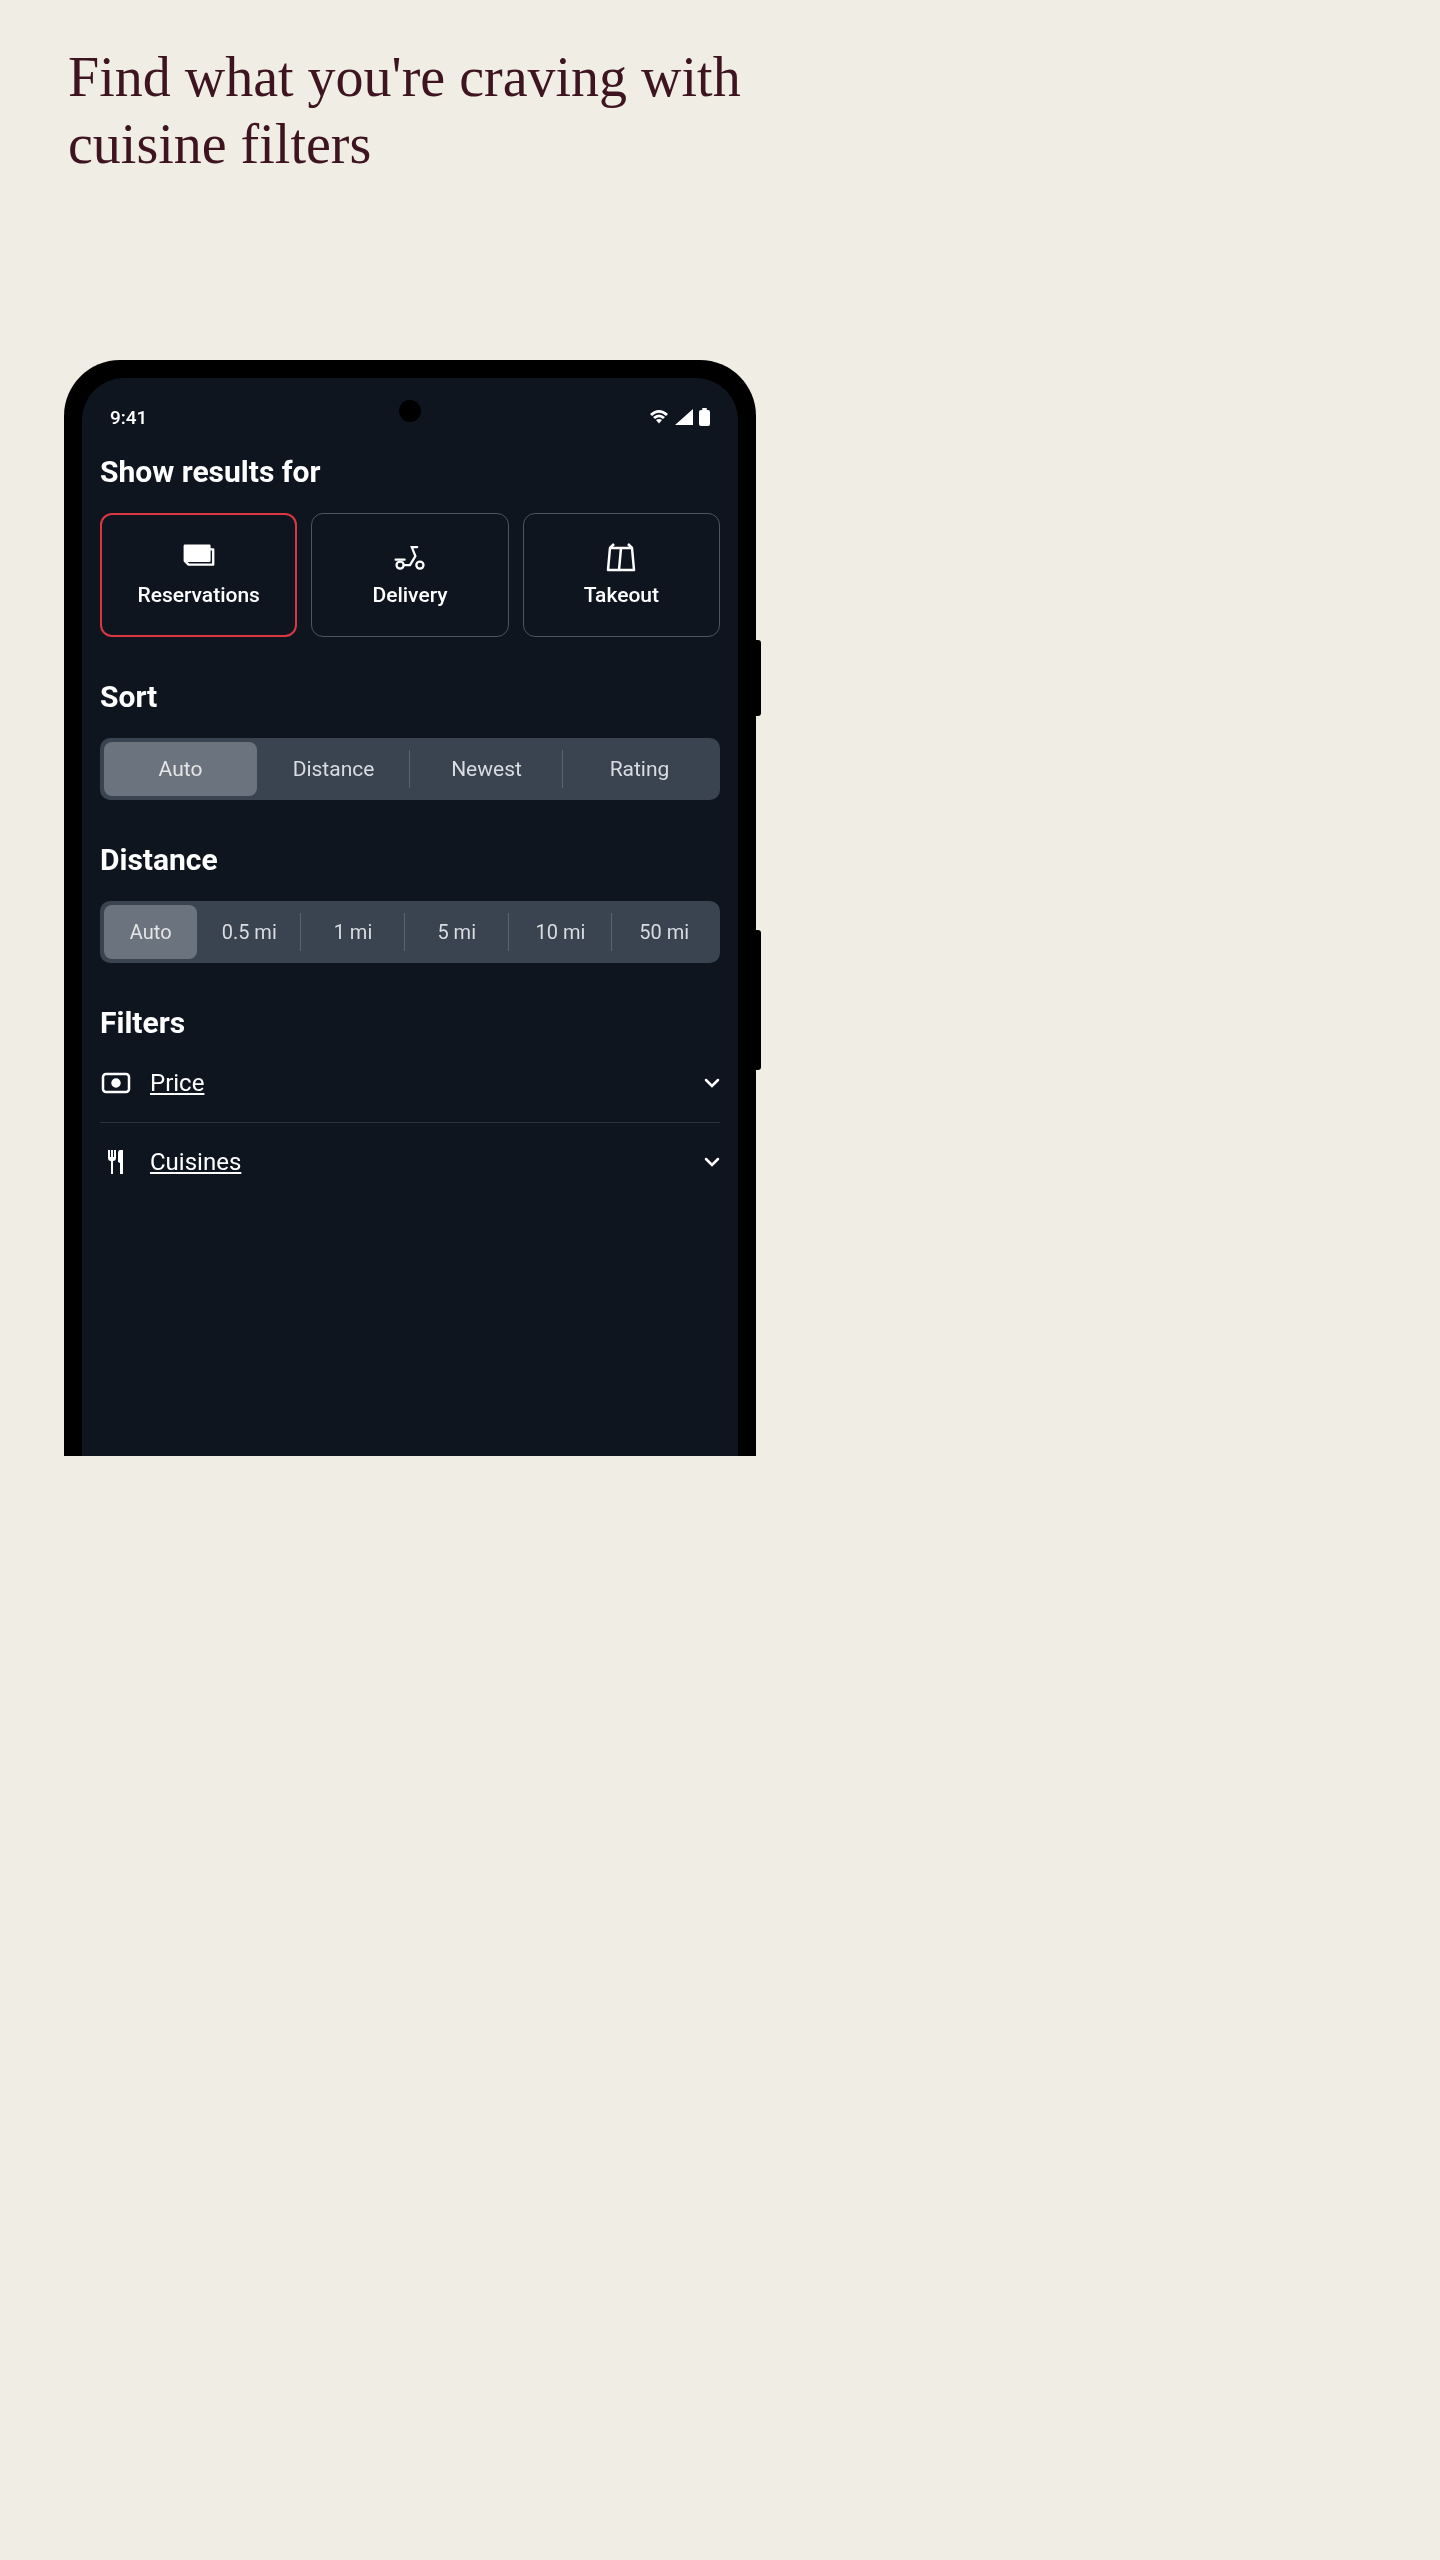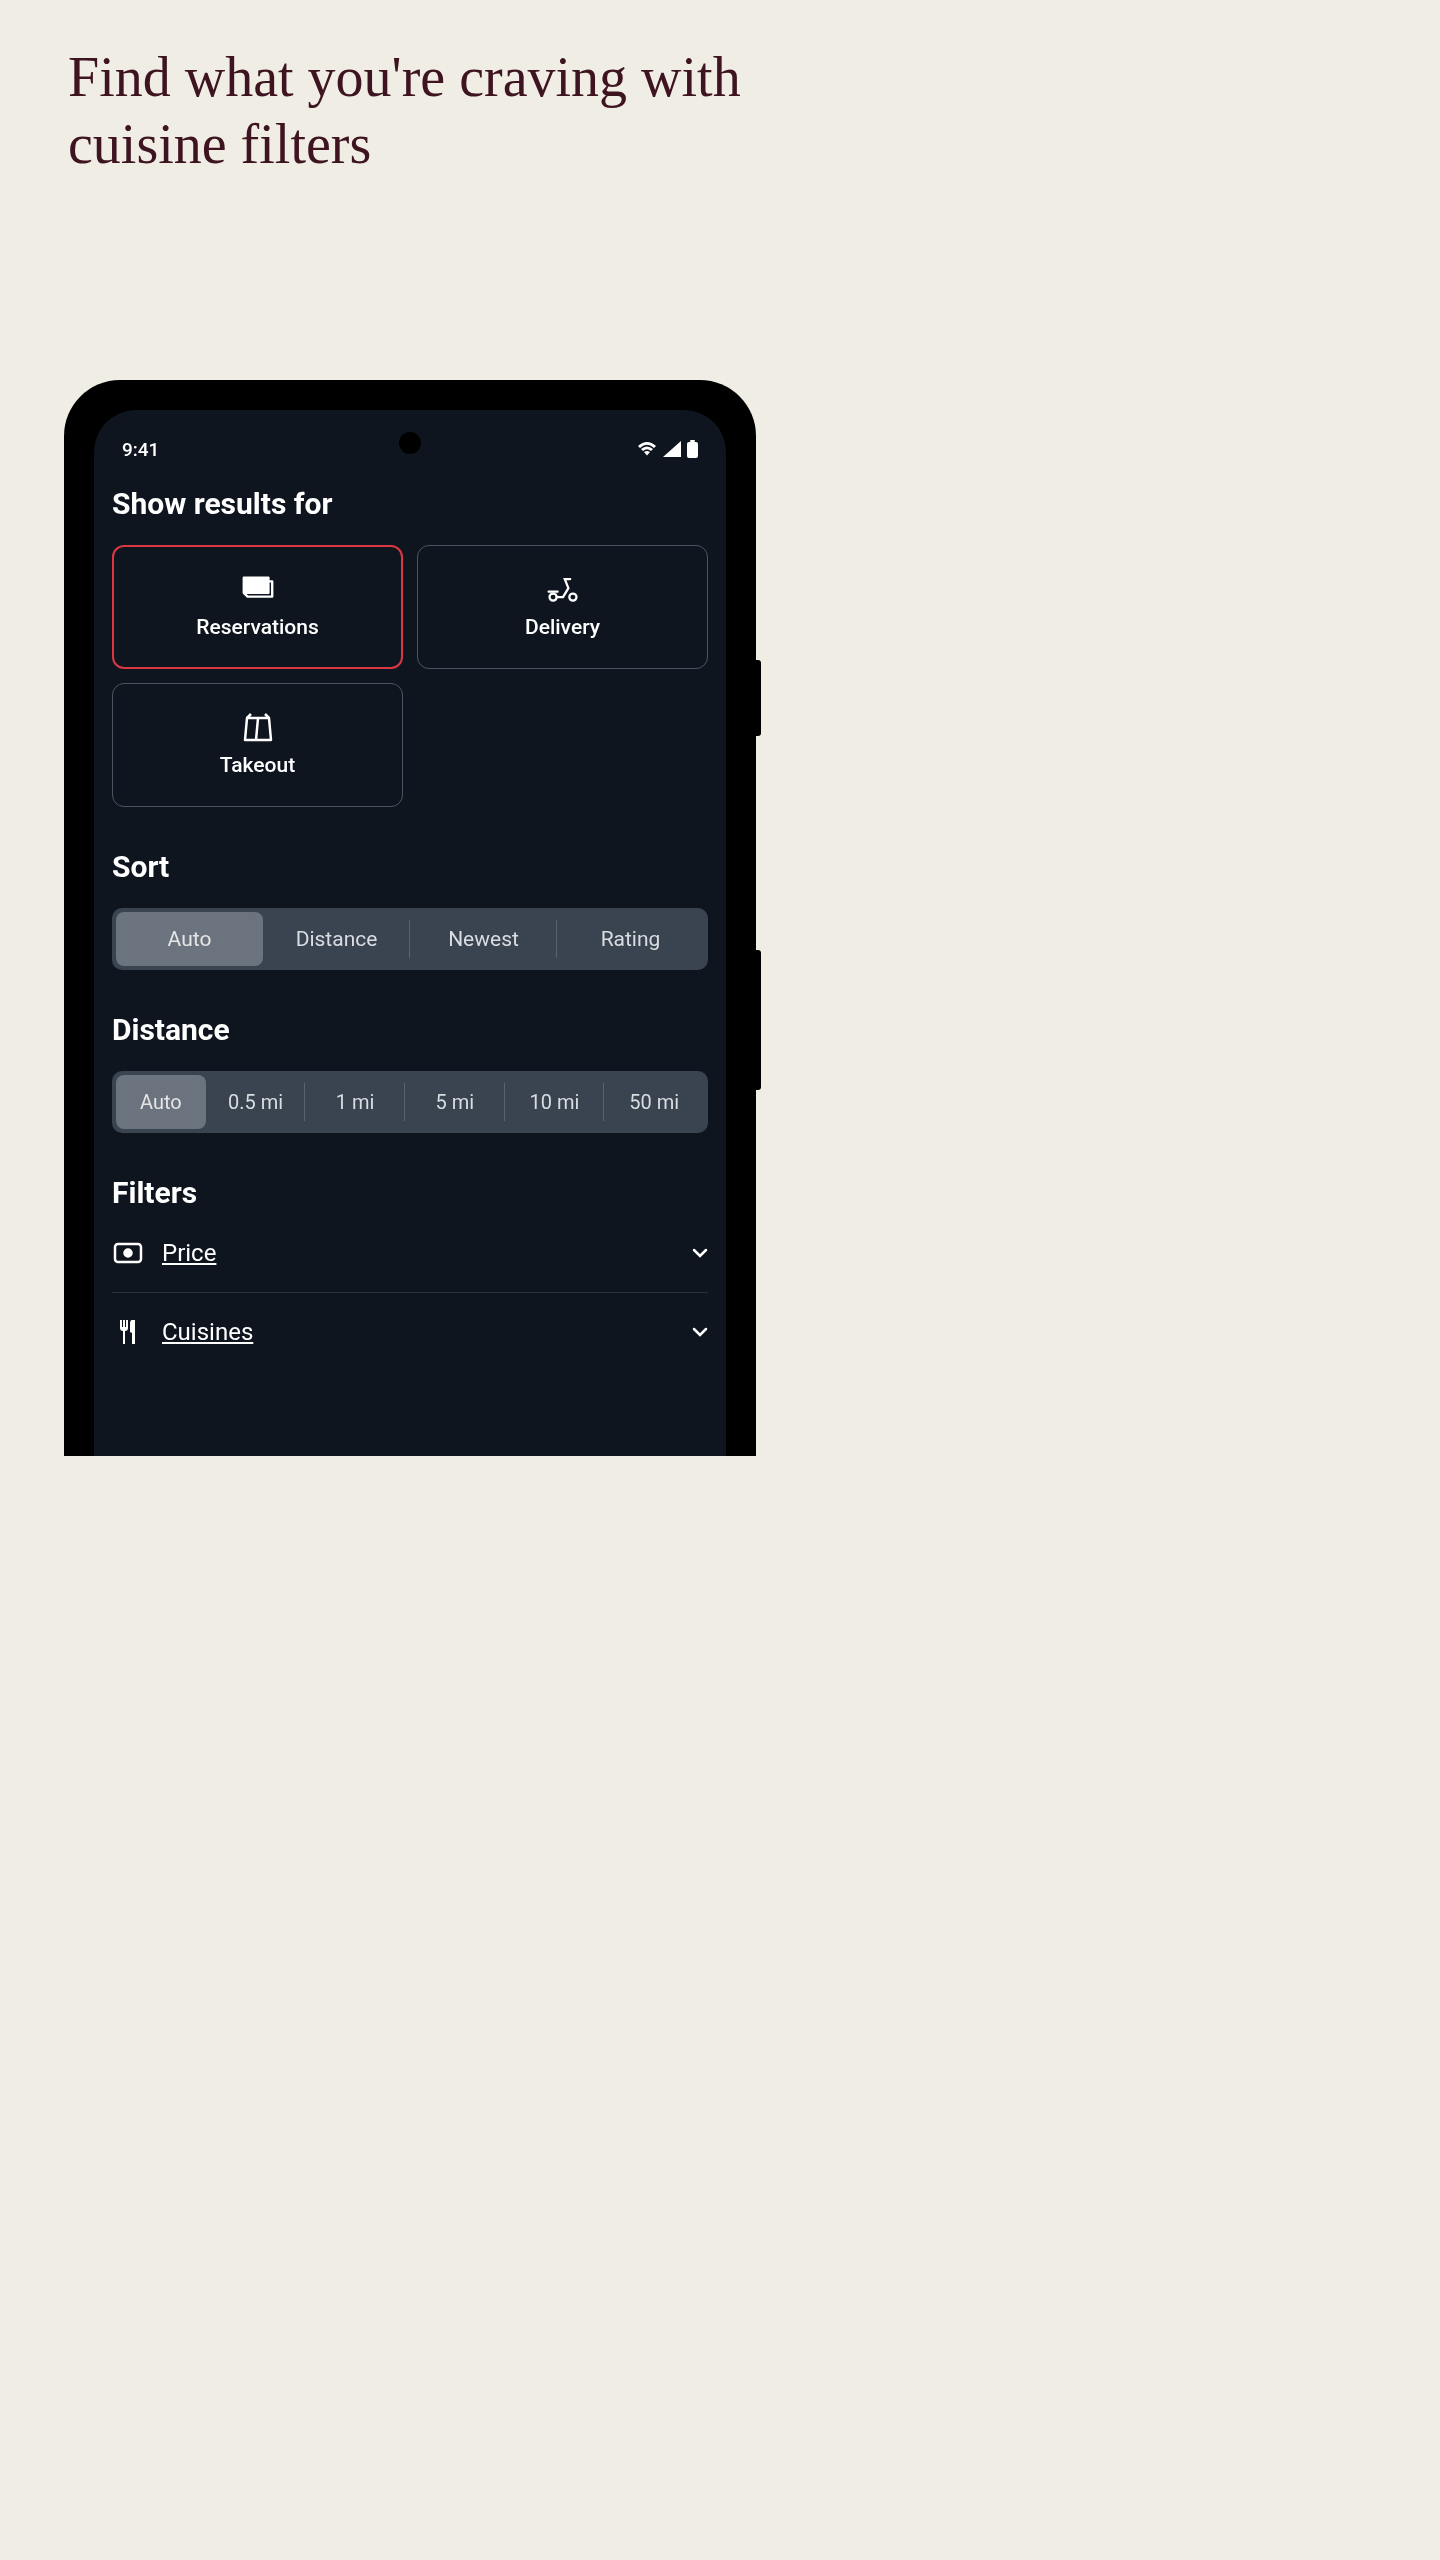--- a/index.html
+++ b/index.html
@@ -22,26 +22,26 @@
       color: #3d1420;
       font-size: 56px;
       line-height: 1.2;
       font-weight: 500;
       padding: 44px 68px 0 68px;
     }
     
     .phone-outer {
       position: absolute;
       left: 64px;
-      top: 380px;
+      top: 360px;
       width: 692px;
       height: 1200px;
       background: #000;
       border-radius: 56px 56px 0 0;
-      padding: 30px;
+      padding: 18px;
     }
     
     .phone-screen {
       background: #0f151f;
       width: 100%;
       height: 100%;
       border-radius: 42px 42px 0 0;
       color: #fff;
       position: relative;
       overflow: hidden;
@@ -103,21 +103,21 @@
     }
     
     .section-title {
       font-size: 30px;
       font-weight: 700;
       margin-bottom: 24px;
     }
     
     .option-grid {
       display: grid;
-      grid-template-columns: 1fr 1fr;
+      grid-template-columns: 1fr 1fr 1fr;
       gap: 14px;
       margin-bottom: 42px;
     }
     
     .option-card {
       border: 1.5px solid #4b5561;
       border-radius: 12px;
       height: 124px;
       display: flex;
       flex-direction: column;

